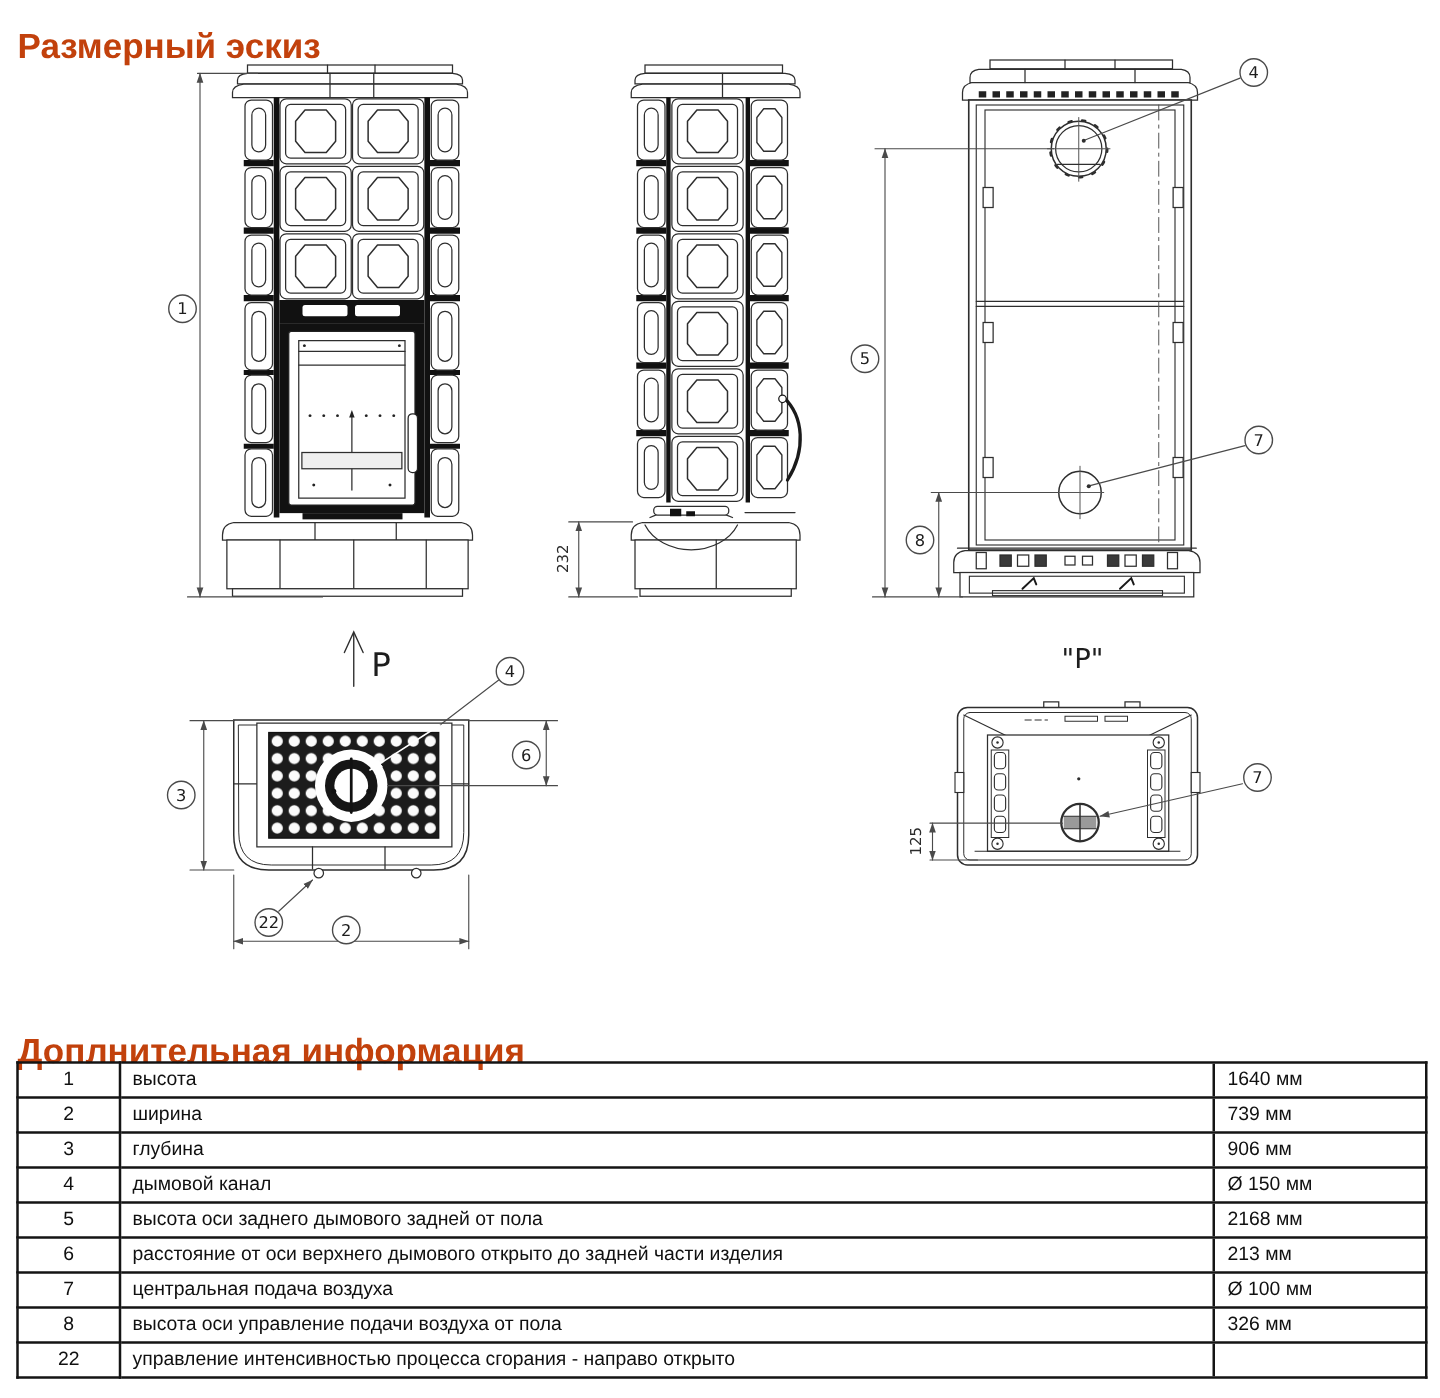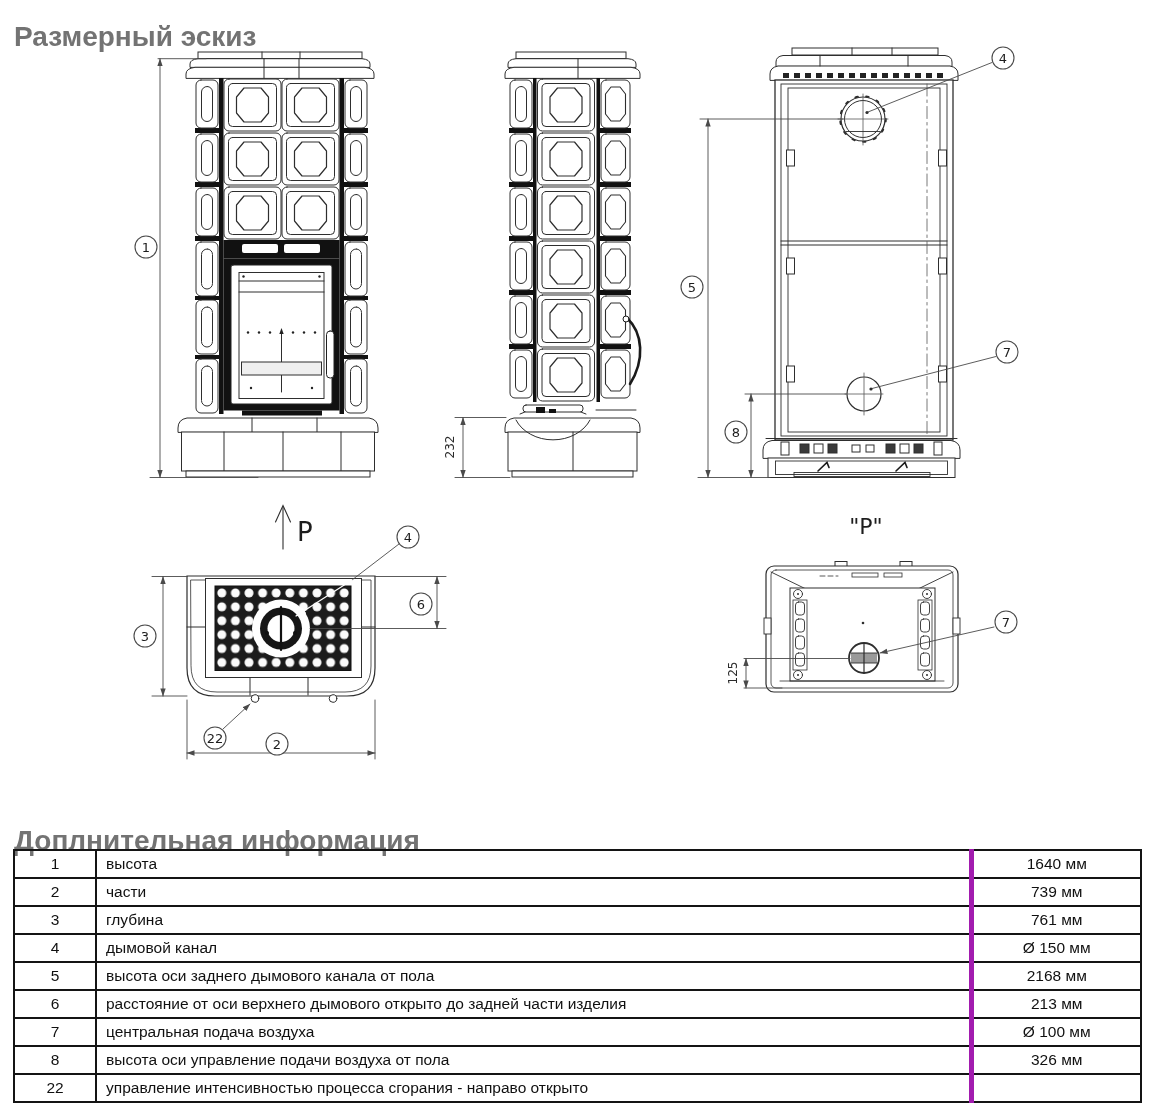--- a/index.html
+++ b/index.html
@@ -1,25 +1,25 @@
 <!DOCTYPE html>
 <html><head>
 <meta charset="utf-8">
 <style>
   html,body{margin:0;padding:0;background:#fff;}
   body{width:1152px;height:1118px;position:relative;font-family:"Liberation Sans",sans-serif;}
-  .heading{position:absolute;left:14px;font-weight:bold;color:#737373;letter-spacing:0;}
+  .heading{position:absolute;left:14px;font-weight:bold;color:#c2410c;letter-spacing:0;}
   #title{top:2px;font-size:28px;}
   #info-title{top:802px;font-size:28px;text-align:center;}
   #sketch{position:absolute;left:0;top:0;}
   #info-table{position:absolute;left:13px;top:849px;width:1127px;border-collapse:collapse;table-layout:fixed;font-size:15.5px;color:#101010;}
   #info-table td{border:2px solid #141414;height:26px;overflow:hidden;white-space:nowrap;padding:0;}
   #info-table td.num{text-align:center;}
-  #info-table td.desc{padding:0 9px;border-right:5px solid #a21caf;}
-  #info-table td.val{text-align:center;padding:0 10px;}
+  #info-table td.desc{padding:0 9px;border-right:1px solid #a21caf;}
+  #info-table td.val{text-align:left;padding:0 10px;}
   svg text{font-family:"DejaVu Sans","Liberation Sans",sans-serif;fill:#1d1d1d;}
   .co{font-size:13px;text-anchor:middle;}
   .dimtxt{font-size:12px;text-anchor:middle;fill:#2b2b2b;}
 </style>
 </head>
 <body>
 
 <h1 class="heading" id="title">Размерный эскиз</h1>
 
 <svg id="sketch" width="1152" height="800" viewBox="0 0 1152 800">
@@ -421,36 +421,36 @@
       <col style="width:170px">
     </colgroup>
   <tbody>
     <tr>
       <td class="num">1</td>
       <td class="desc">высота</td>
       <td class="val">1640 мм</td>
     </tr>
     <tr>
       <td class="num">2</td>
-      <td class="desc">части</td>
+      <td class="desc">ширина</td>
       <td class="val">739 мм</td>
     </tr>
     <tr>
       <td class="num">3</td>
       <td class="desc">глубина</td>
-      <td class="val">761 мм</td>
+      <td class="val">906 мм</td>
     </tr>
     <tr>
       <td class="num">4</td>
       <td class="desc">дымовой канал</td>
       <td class="val">Ø 150 мм</td>
     </tr>
     <tr>
       <td class="num">5</td>
-      <td class="desc">высота оси заднего дымового канала от пола</td>
+      <td class="desc">высота оси заднего дымового задней от пола</td>
       <td class="val">2168 мм</td>
     </tr>
     <tr>
       <td class="num">6</td>
       <td class="desc">расстояние от оси верхнего дымового открыто до задней части изделия</td>
       <td class="val">213 мм</td>
     </tr>
     <tr>
       <td class="num">7</td>
       <td class="desc">центральная подача воздуха</td>

